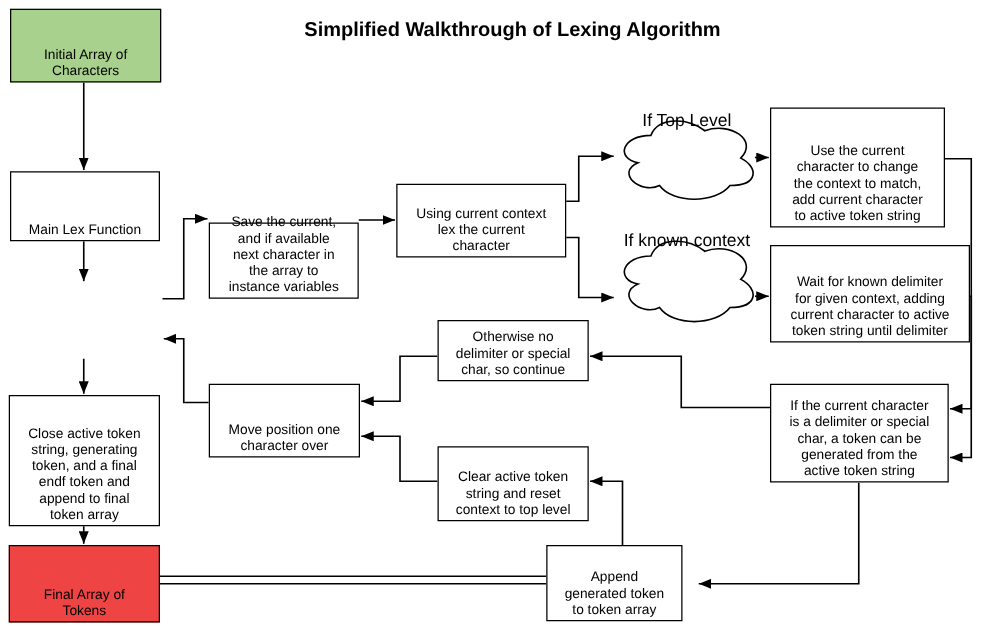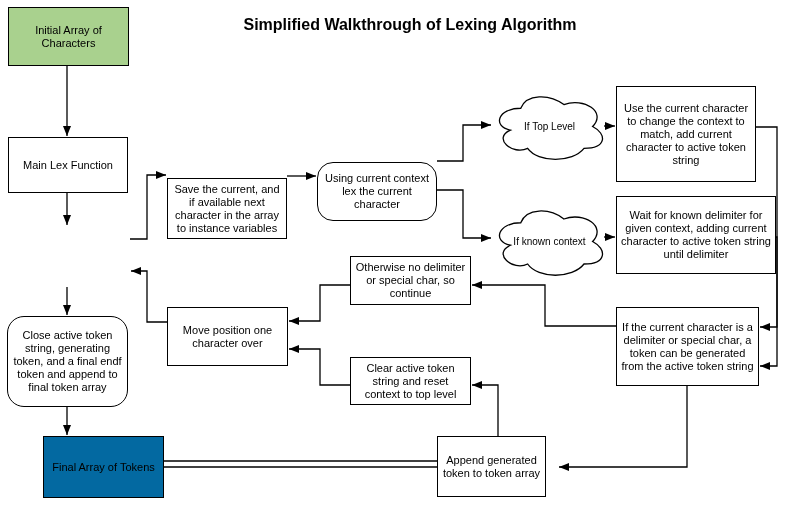--- a/index.html
+++ b/index.html
@@ -7,28 +7,28 @@
     position:relative; width:785px; height:506px; background:#ffffff;
     font-family:"Liberation Sans", sans-serif; color:#000; overflow:hidden;
   }
   .title {
     position:absolute; left:230px; top:16px; width:360px;
     font-size:16px; font-weight:bold; text-align:center;
   }
   .node {
     position:absolute; box-sizing:border-box;
     border:1.3px solid #000; background:#ffffff;
-    display:flex; align-items:center; justify-content:center;
-    text-align:center; font-size:11px; line-height:13px; padding:1px 3px;
+    display:flex; align-items:flex-end; justify-content:center;
+    text-align:center; font-size:11px; line-height:13px; padding:1px 13px;
   }
   .node.start { background:#a9d18e; }
-  .node.end   { background:#0369a1;margin-left:36px; }
+  .node.end   { background:#ef4444; }
   .cloud {
-    position:absolute; display:flex; align-items:center; justify-content:center;
-    text-align:center; font-size:10px; line-height:12px;
+    position:absolute; display:flex; justify-content:center;
+    text-align:center; font-size:14px; line-height:12px;
   }
   .cloud > svg { position:absolute; left:0; top:0; }
   .cloud > span { position:relative; z-index:1; }
   svg.connectors {
     position:absolute; left:0; top:0; width:785px; height:506px;
     pointer-events:none;
   }
   svg.connectors polyline { fill:none; stroke:#000; stroke-width:1.3; }
 </style>
 </head>
@@ -68,46 +68,46 @@
 
   <div class="node start" style="left:8px; top:7px; width:121px; height:59px;">
     <span>Initial Array of Characters</span>
   </div>
 
   <div class="node" style="left:8px; top:137px; width:120px; height:56px;">
     <span>Main Lex Function</span>
   </div>
 
 
-  <div class="node" style="left:7px; top:316px; width:121px; height:91px;border-radius:17px;">
+  <div class="node" style="left:7px; top:316px; width:121px; height:105px;">
     <span>Close active token string, generating token, and a final endf token and append to final token array</span>
   </div>
 
   <div class="node end" style="left:7px; top:436px; width:121px; height:62px;">
     <span>Final Array of Tokens</span>
   </div>
 
   <div class="node" style="left:167px; top:146px; width:120px; height:61px;margin-top:32px;">
     <span>Save the current, and if available next character in the array to instance variables</span>
   </div>
 
-  <div class="node" style="left:317px; top:162px; width:120px; height:59px;border-radius:16px;">
+  <div class="node" style="left:317px; top:147px; width:136px; height:59px;">
     <span>Using current context lex the current character</span>
   </div>
 
   <div class="cloud" style="left:492px; top:90px; width:115px; height:73px;">
     <svg width="115" height="73" viewBox="0 0 115 73">
       <path d="M 28.75 18.25 C 5.75 18.25 0 36.5 18.4 40.15 C 0 48.2 20.7 65.7 35.65 58.4
                C 46 73 80.5 73 92 58.4 C 115 58.4 115 43.8 100.6 36.5
                C 115 21.9 92 7.3 71.9 14.6 C 57.5 3.65 34.5 3.65 28.75 18.25 Z" fill="#ffffff" stroke="#000" stroke-width="1.3"></path>
     </svg>
     <span>If Top Level</span>
   </div>
 
-  <div class="cloud" style="left:492px; top:204px; width:115px; height:75px;">
+  <div class="cloud" style="left:492px; top:186px; width:115px; height:75px;">
     <svg width="115" height="75" viewBox="0 0 115 75">
       <path d="M 28.75 18.75 C 5.75 18.75 0 37.5 18.4 41.25 C 0 49.5 20.7 67.5 35.65 60
                C 46 75 80.5 75 92 60 C 115 60 115 45 100.6 37.5
                C 115 22.5 92 7.5 71.9 15 C 57.5 3.75 34.5 3.75 28.75 18.75 Z" fill="#ffffff" stroke="#000" stroke-width="1.3"></path>
     </svg>
     <span>If known context</span>
   </div>
 
   <div class="node" style="left:616px; top:86px; width:140px; height:96px;">
     <span>Use the current character to change the context to match, add current character to active token string</span>
@@ -122,21 +122,21 @@
   </div>
 
   <div class="node" style="left:350px; top:256px; width:121px; height:49px;">
     <span>Otherwise no delimiter or special char, so continue</span>
   </div>
 
   <div class="node" style="left:167px; top:307px; width:121px; height:59px;">
     <span>Move position one character over</span>
   </div>
 
-  <div class="node" style="left:350px; top:357px; width:121px; height:48px;">
+  <div class="node" style="left:350px; top:357px; width:121px; height:60px;">
     <span>Clear active token string and reset context to top level</span>
   </div>
 
   <div class="node" style="left:437px; top:436px; width:109px; height:61px;">
     <span>Append generated token to token array</span>
   </div>
 
 </div>
 
 </body></html>

